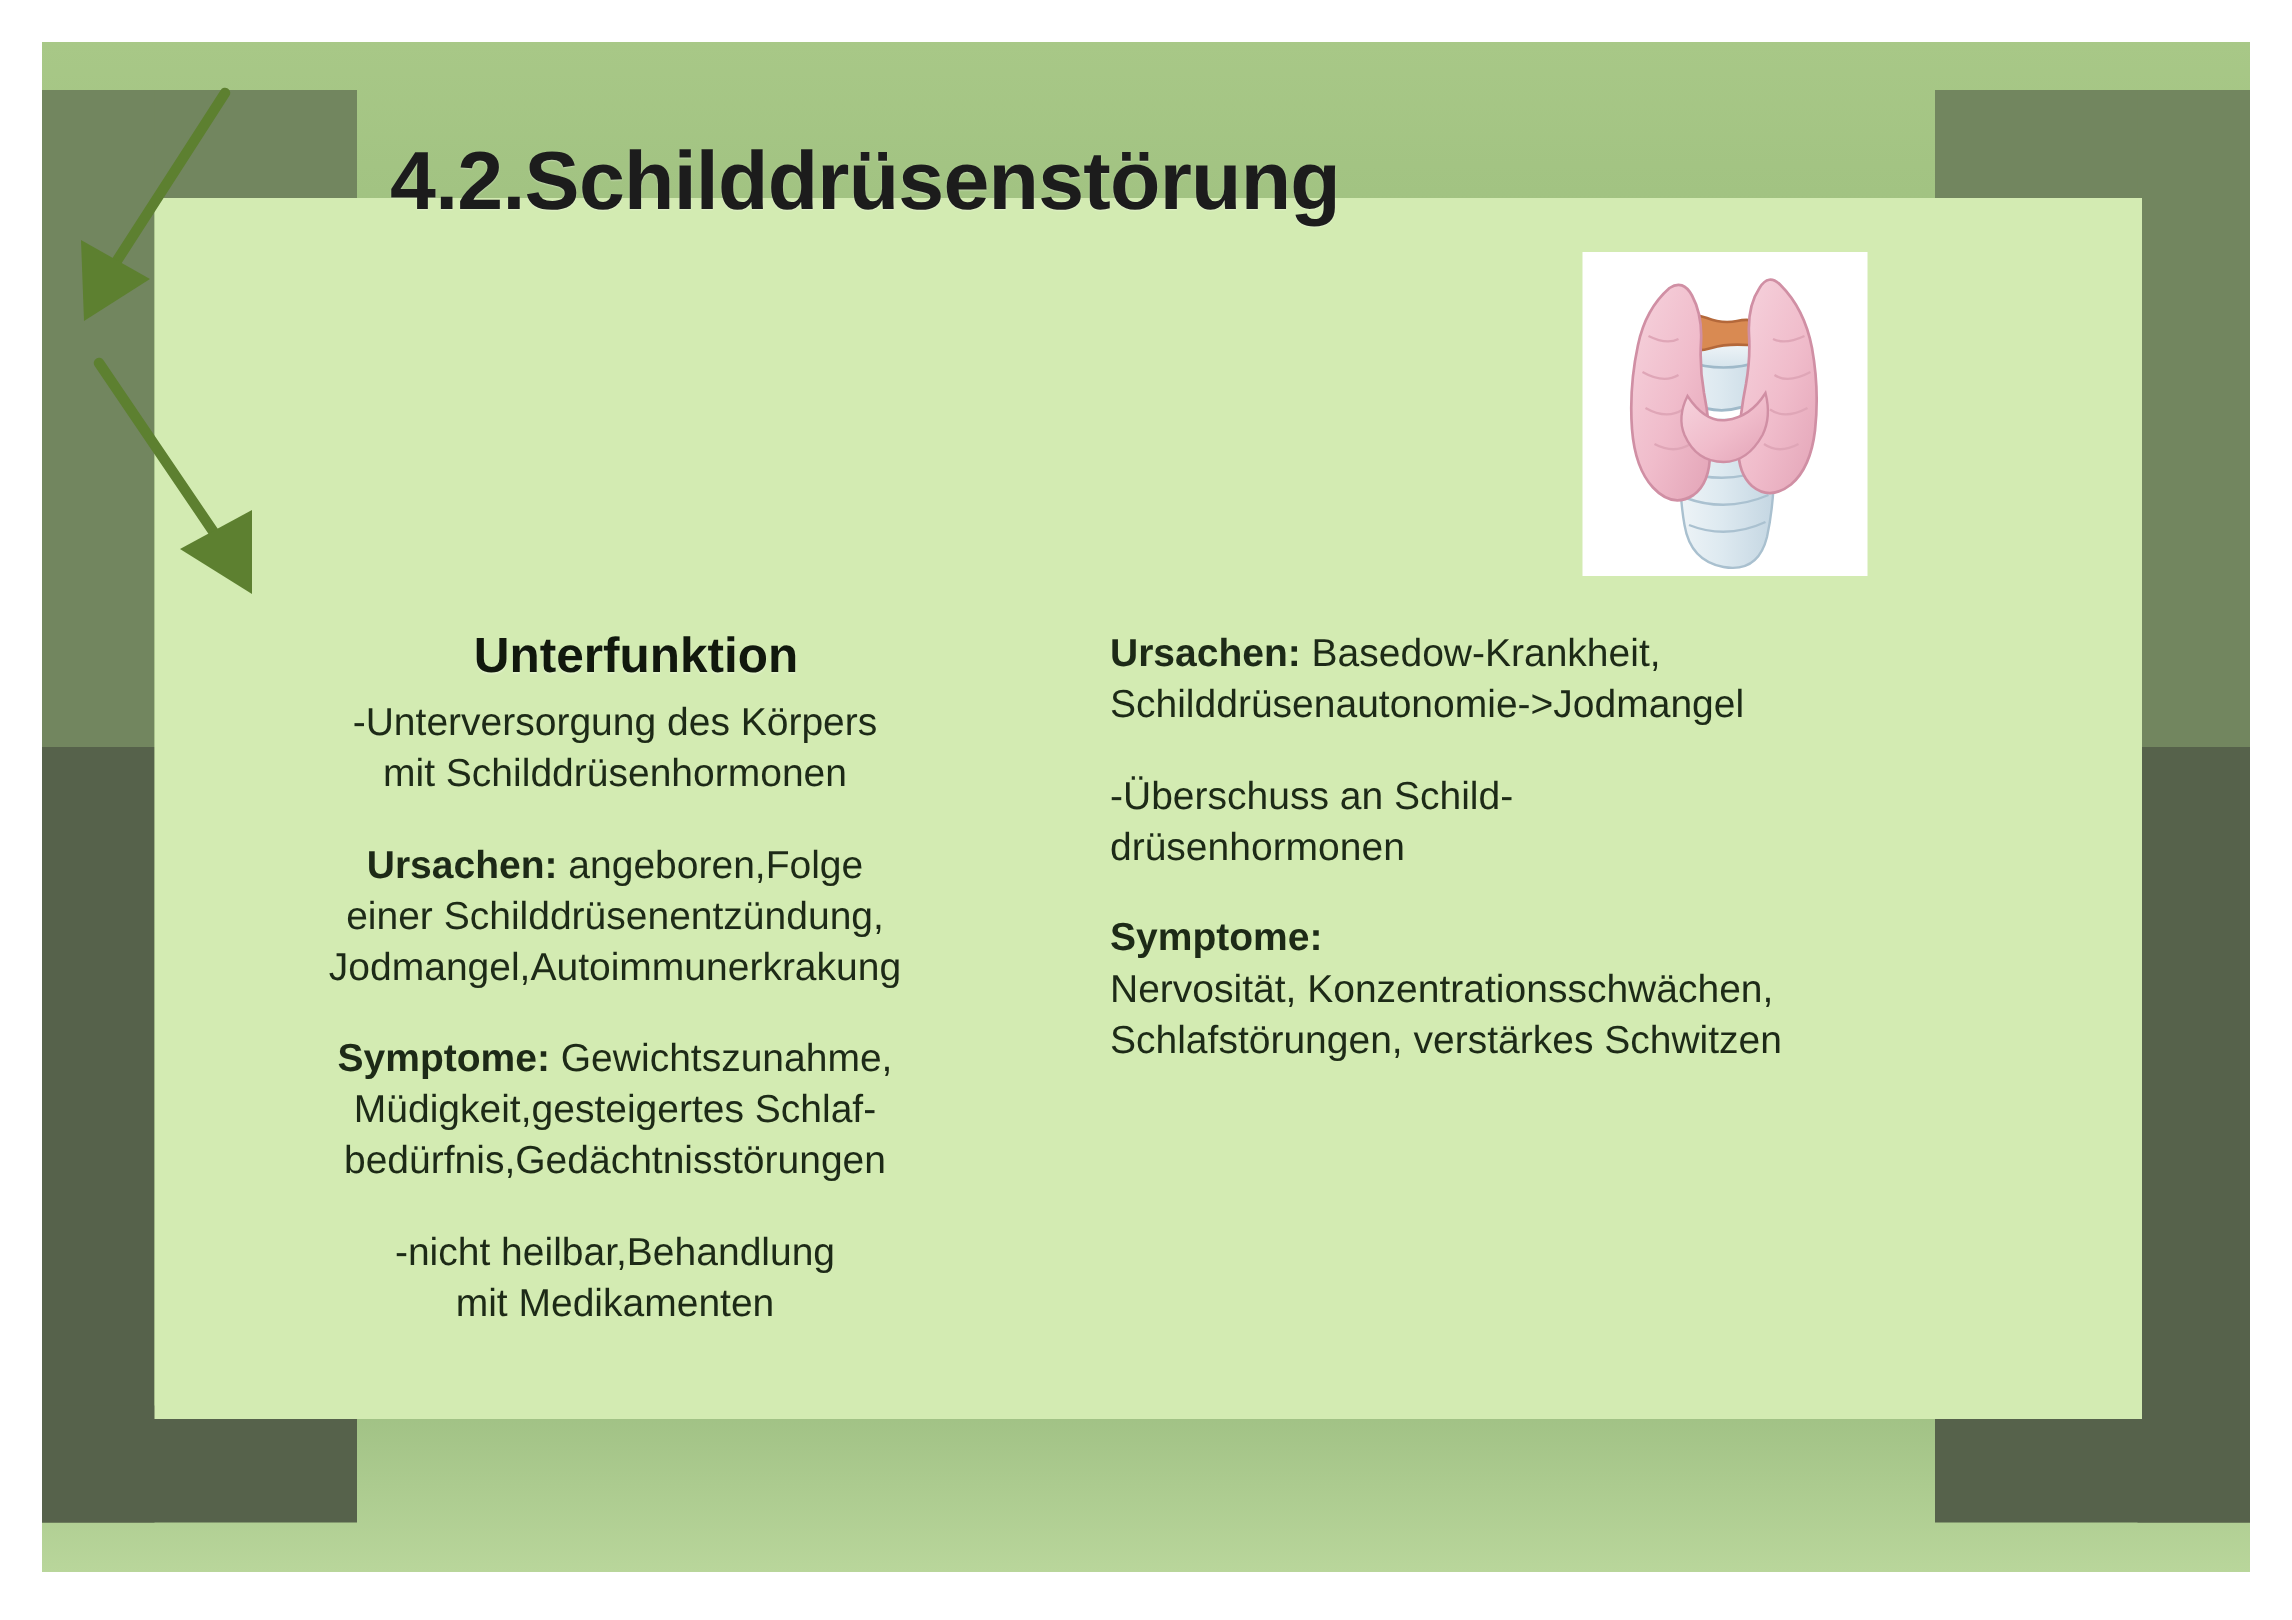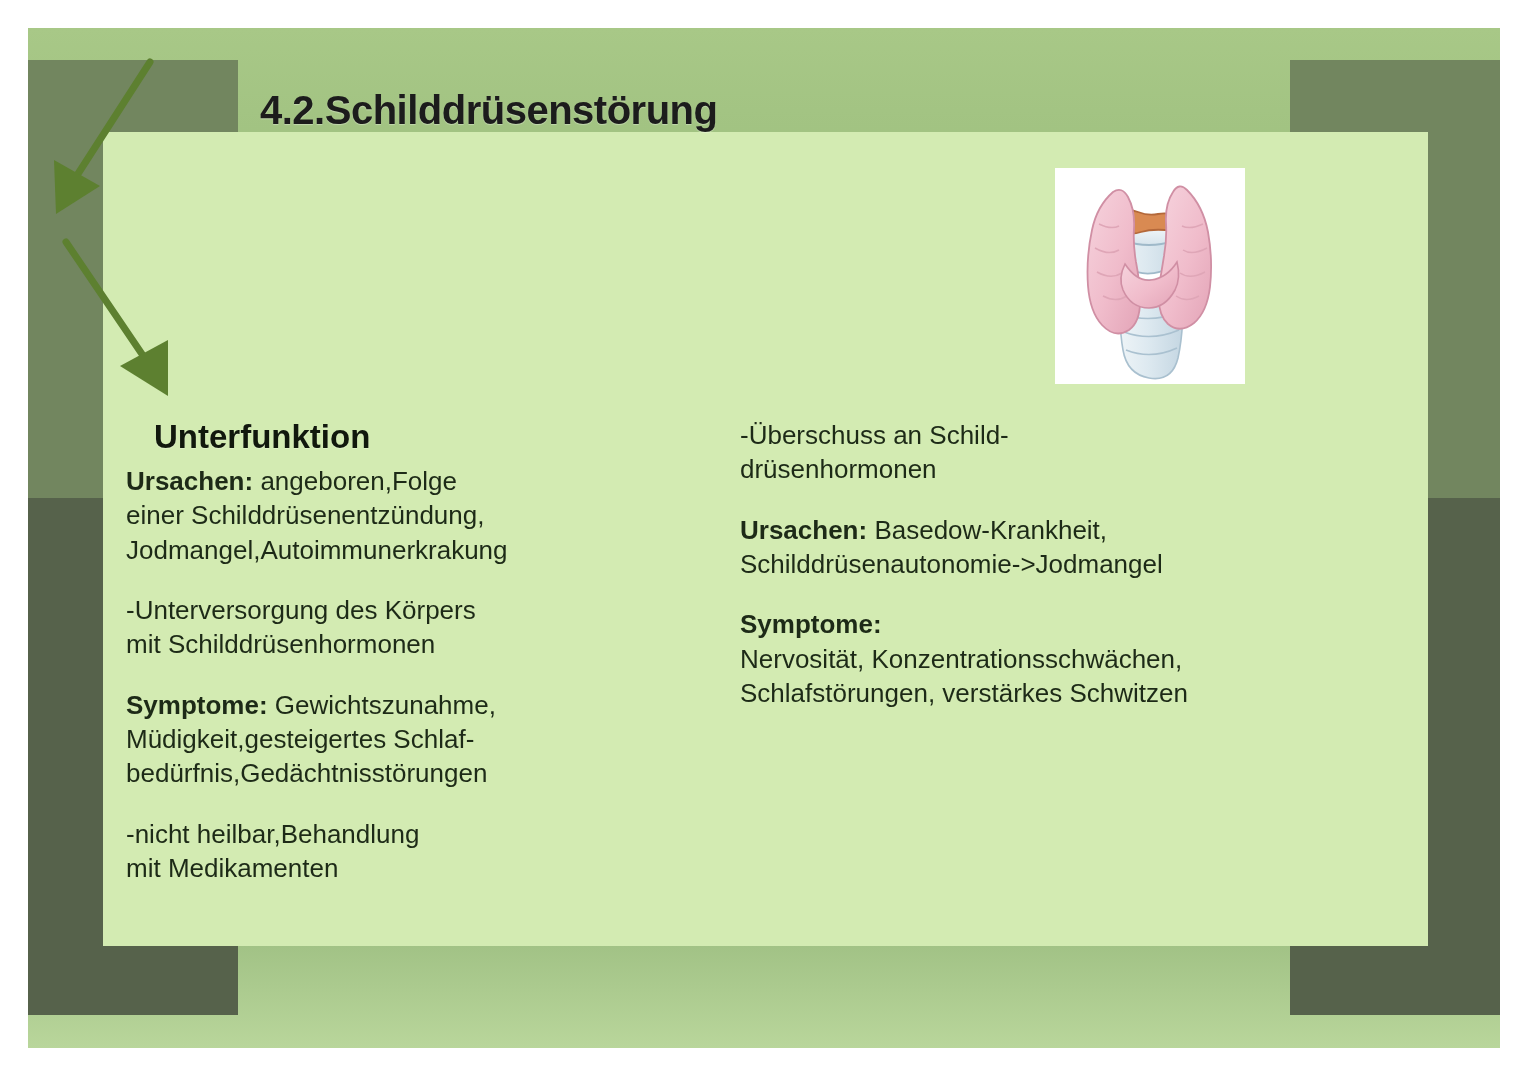--- a/index.html
+++ b/index.html
@@ -59,21 +59,21 @@
     height: 814px;
     background: #d3ebb2;
   }
 
   
   #title {
     position: absolute;
     left: 232px;
     top: 60px;
     width: 700px;
-    font-size: 40px;
+    font-size: 55px;
     font-weight: bold;
     color: #1c1c1c;
     letter-spacing: -0.5px;
     white-space: nowrap;
     text-shadow: 0 1px 1px rgba(255,255,255,0.35);
   }
 
   
   #thyroid-figure {
     position: absolute;
@@ -88,21 +88,21 @@
   
   .arrow-svg { position: absolute; overflow: visible; }
   #arrow-left-wrap  { left: 400px; top: 210px; width: 140px; height: 180px; }
   #arrow-right-wrap { left: 750px; top: 210px; width: 160px; height: 180px; }
 
   
   .column {
     position: absolute;
     color: #1d2a17;
   }
-  #col-left  { left: 98px; top: 390px; width: 520px; }
+  #col-left  { left: 122px; top: 390px; width: 520px; text-align: center; }
   #col-right { left: 712px; top: 390px; width: 600px; }
 
   .col-heading {
     font-size: 33px;
     font-weight: bold;
     color: #11180d;
     margin: 0 0 8px 0;
     text-shadow: 0 1px 1px rgba(255,255,255,0.3);
   }
   #col-left .col-heading  { padding-left: 28px; }
@@ -191,42 +191,42 @@
   <div id="arrow-right-wrap">
     <svg class="arrow-svg" width="160" height="180" viewBox="0 0 160 180">
       <line x1="38" y1="34" x2="118" y2="152" stroke="#5d8030" stroke-width="7" stroke-linecap="round"></line>
       <polygon points="140,188 140,132 92,158" fill="#5d8030"></polygon>
     </svg>
   </div>
 
   <div class="column" id="col-left">
     <div class="col-heading">Unterfunktion</div>
 
+    <div class="block"><span class="lbl"></span><span>-Unterversorgung des Körpers
+mit Schilddrüsenhormonen</span></div>
+
     <div class="block"><span class="lbl">Ursachen:</span><span> angeboren,Folge
 einer Schilddrüsenentzündung,
 Jodmangel,Autoimmunerkrakung</span></div>
 
-    <div class="block"><span class="lbl"></span><span>-Unterversorgung des Körpers
-mit Schilddrüsenhormonen</span></div>
-
     <div class="block"><span class="lbl">Symptome:</span><span> Gewichtszunahme,
 Müdigkeit,gesteigertes Schlaf-
 bedürfnis,Gedächtnisstörungen</span></div>
 
     <div class="block"><span class="lbl"></span><span>-nicht heilbar,Behandlung
  mit Medikamenten</span></div>
   </div>
 
   <div class="column" id="col-right">
 
+    <div class="block"><span class="lbl">Ursachen:</span><span> Basedow-Krankheit,
+Schilddrüsenautonomie-&gt;Jodmangel</span></div>
+
     <div class="block"><span class="lbl"></span><span>-Überschuss an Schild-
  drüsenhormonen</span></div>
-
-    <div class="block"><span class="lbl">Ursachen:</span><span> Basedow-Krankheit,
-Schilddrüsenautonomie-&gt;Jodmangel</span></div>
 
     <div class="block tight"><span class="lbl">Symptome:</span><span>
 Nervosität, Konzentrationsschwächen,
 Schlafstörungen, verstärkes Schwitzen</span></div>
 
   </div>
 
 </div>
 
 </body></html>

